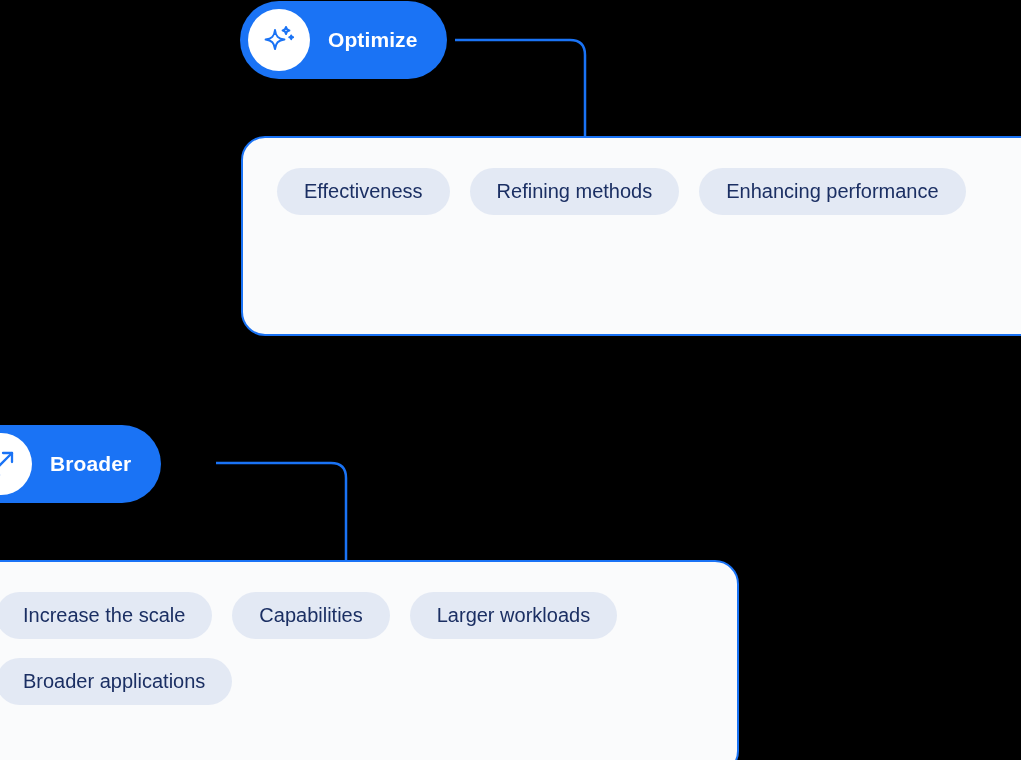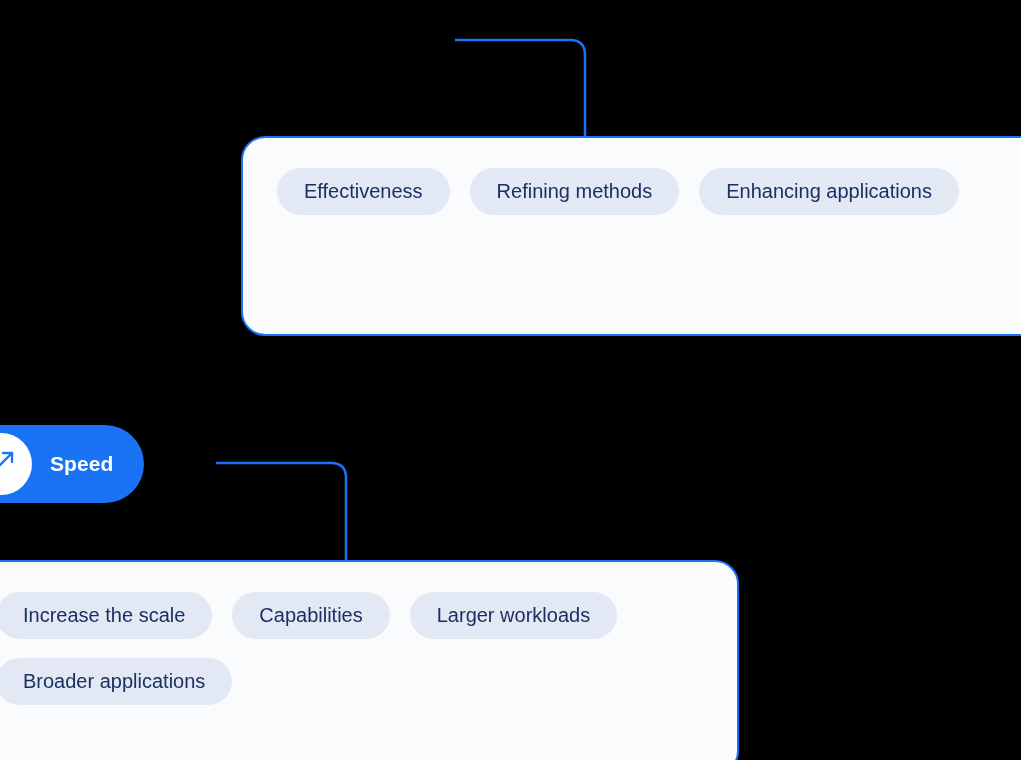--- a/index.html
+++ b/index.html
@@ -114,38 +114,48 @@
 </head>
 <body>
 
 <div class="stage">
 
   <svg class="connectors" viewBox="0 0 1021 760" width="1021" height="760" fill="none">
     <path d="M 455 40 L 570 40 Q 585 40 585 55 L 585 137" stroke="#1a73f5" stroke-width="2.5" fill="none"></path>
     <path d="M 216 463 L 331 463 Q 346 463 346 478 L 346 561" stroke="#1a73f5" stroke-width="2.5" fill="none"></path>
   </svg>
 
+  <div class="pill" id="pill-optimize">
+    <span class="pill-icon-wrap">
+      <svg width="34" height="34" viewBox="0 0 34 34" fill="none" stroke="#1a73f5" stroke-width="2" stroke-linejoin="round" stroke-linecap="round">
+        <path d="M13 7 C13.8 13.4 16.2 15.8 22.4 16.6 C16.2 17.4 13.8 19.8 13 26 C12.2 19.8 9.8 17.4 3.6 16.6 C9.8 15.8 12.2 13.4 13 7 Z"></path>
+        <path d="M24 4 C24.35 6.2 25.3 7.2 27.4 7.5 C25.3 7.85 24.35 8.8 24 11 C23.65 8.8 22.7 7.85 20.6 7.5 C22.7 7.2 23.65 6.2 24 4 Z"></path>
+        <path d="M29.2 12.4 C29.4 13.6 29.9 14.1 31.1 14.3 C29.9 14.5 29.4 15 29.2 16.2 C29 15 28.5 14.5 27.3 14.3 C28.5 14.1 29 13.6 29.2 12.4 Z"></path>
+      </svg>
+    </span>
+    <span class="pill-label">Optimize</span>
+  </div>
 
   <div class="panel" id="panel-optimize">
     <div class="chip-row">
       <span class="chip">Effectiveness</span>
       <span class="chip">Refining methods</span>
-      <span class="chip">Enhancing applications</span>
+      <span class="chip">Enhancing performance</span>
     </div>
   </div>
 
   <div class="pill" id="pill-expand">
     <span class="pill-icon-wrap">
       <svg width="30" height="30" viewBox="0 0 30 30" fill="none" stroke="#1a73f5" stroke-width="2.3" stroke-linejoin="round" stroke-linecap="round">
         <path d="M26 4 L 4 26"></path>
         <path d="M17 4 L26 4 L26 13"></path>
         <path d="M13 26 L4 26 L4 17"></path>
       </svg>
     </span>
-    <span class="pill-label">Speed</span>
+    <span class="pill-label">Broader</span>
   </div>
 
   <div class="panel" id="panel-expand">
     <div class="chip-row">
       <span class="chip">Increase the scale</span>
       <span class="chip">Capabilities</span>
       <span class="chip">Larger workloads</span>
       <span class="chip">Broader applications</span>
     </div>
   </div>

